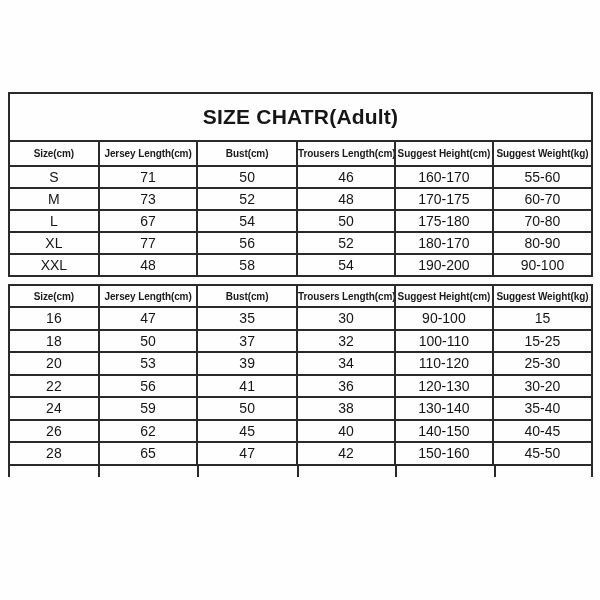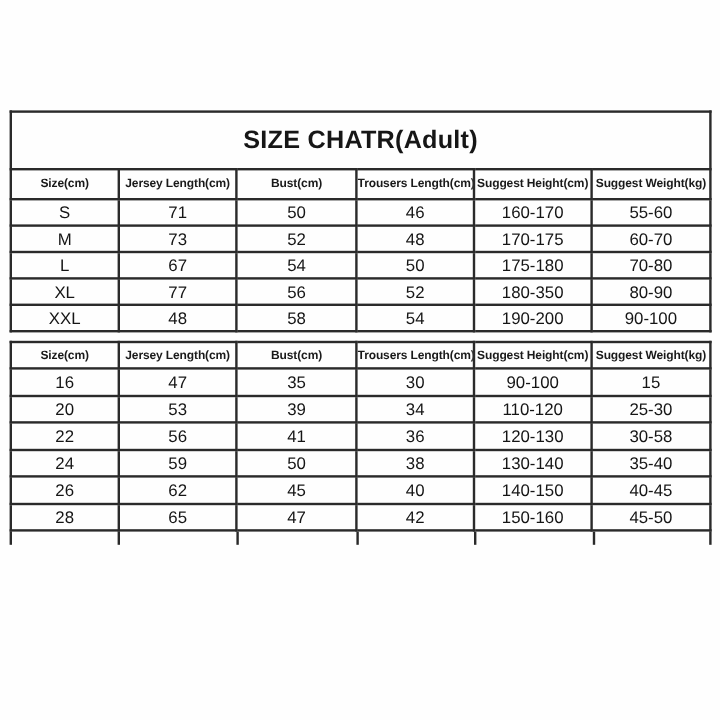--- a/index.html
+++ b/index.html
@@ -143,21 +143,21 @@
             <td>54</td>
             <td>50</td>
             <td>175-180</td>
             <td>70-80</td>
           </tr>
           <tr>
             <td>XL</td>
             <td>77</td>
             <td>56</td>
             <td>52</td>
-            <td>180-350</td>
+            <td>180-170</td>
             <td>80-90</td>
           </tr>
           <tr>
             <td>XXL</td>
             <td>48</td>
             <td>58</td>
             <td>54</td>
             <td>190-200</td>
             <td>90-100</td>
           </tr>
@@ -188,34 +188,42 @@
       <tbody>
           <tr>
             <td>16</td>
             <td>47</td>
             <td>35</td>
             <td>30</td>
             <td>90-100</td>
             <td>15</td>
           </tr>
           <tr>
+            <td>18</td>
+            <td>50</td>
+            <td>37</td>
+            <td>32</td>
+            <td>100-110</td>
+            <td>15-25</td>
+          </tr>
+          <tr>
             <td>20</td>
             <td>53</td>
             <td>39</td>
             <td>34</td>
             <td>110-120</td>
             <td>25-30</td>
           </tr>
           <tr>
             <td>22</td>
             <td>56</td>
             <td>41</td>
             <td>36</td>
             <td>120-130</td>
-            <td>30-58</td>
+            <td>30-20</td>
           </tr>
           <tr>
             <td>24</td>
             <td>59</td>
             <td>50</td>
             <td>38</td>
             <td>130-140</td>
             <td>35-40</td>
           </tr>
           <tr>

